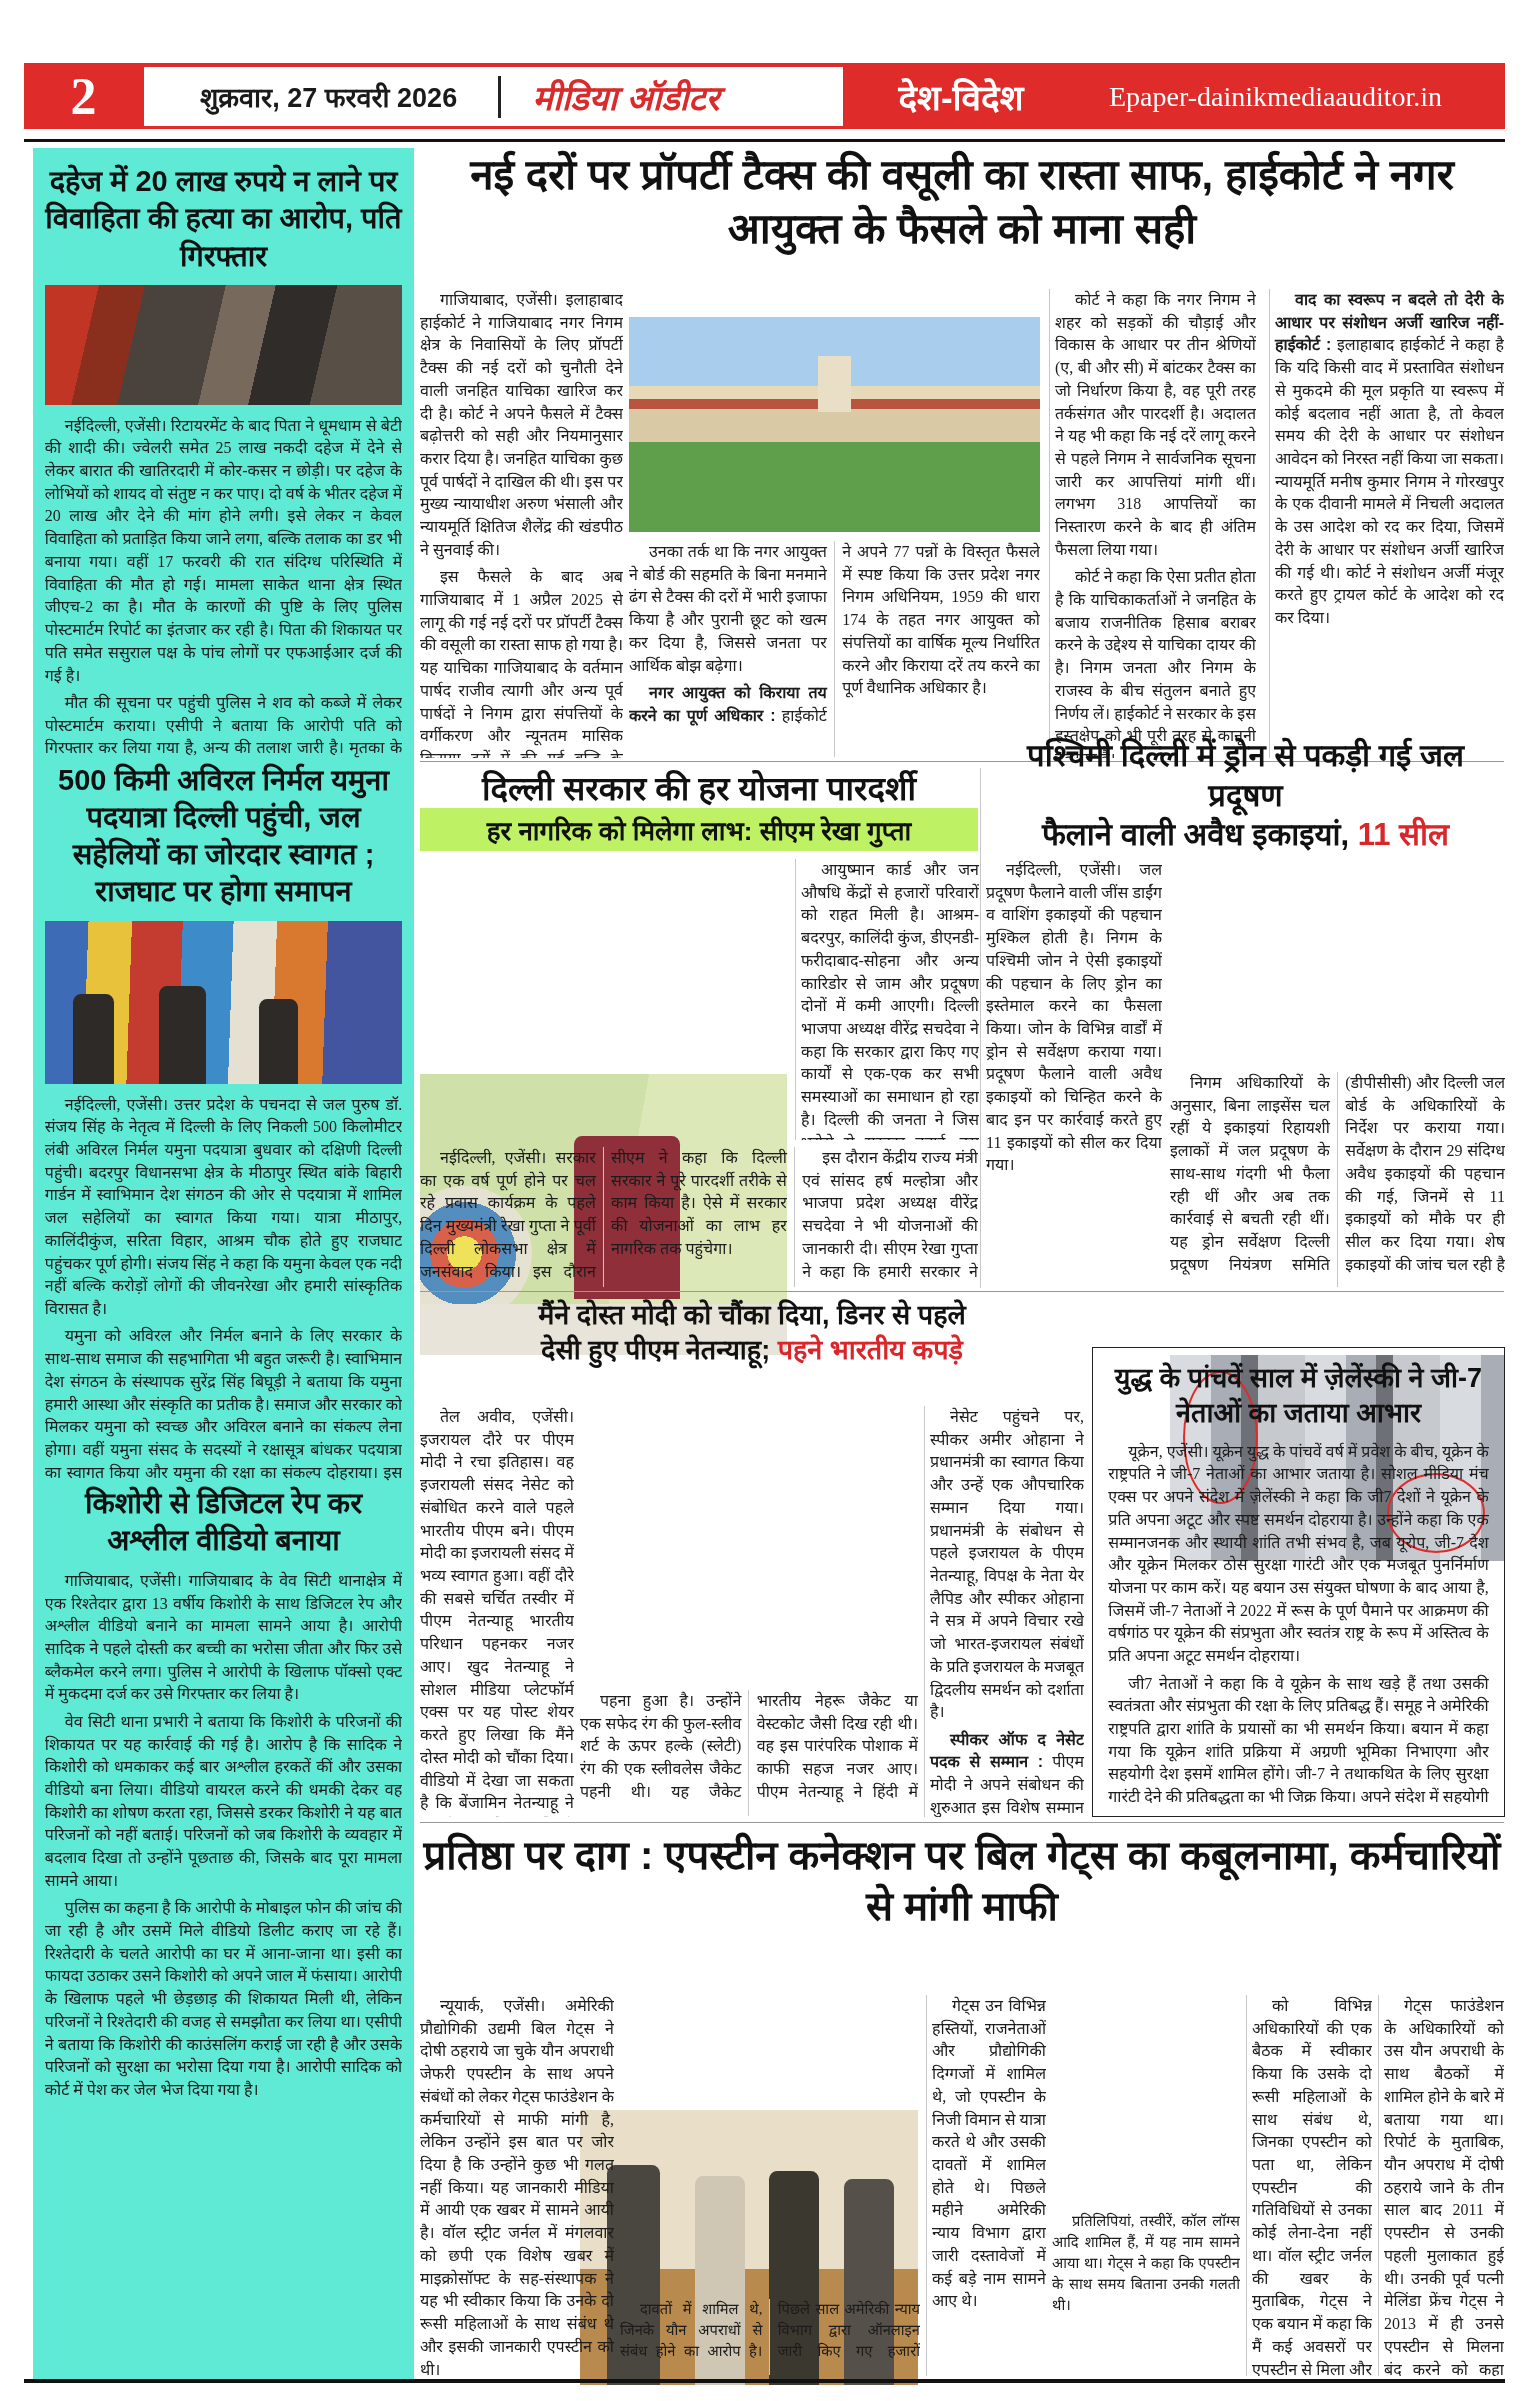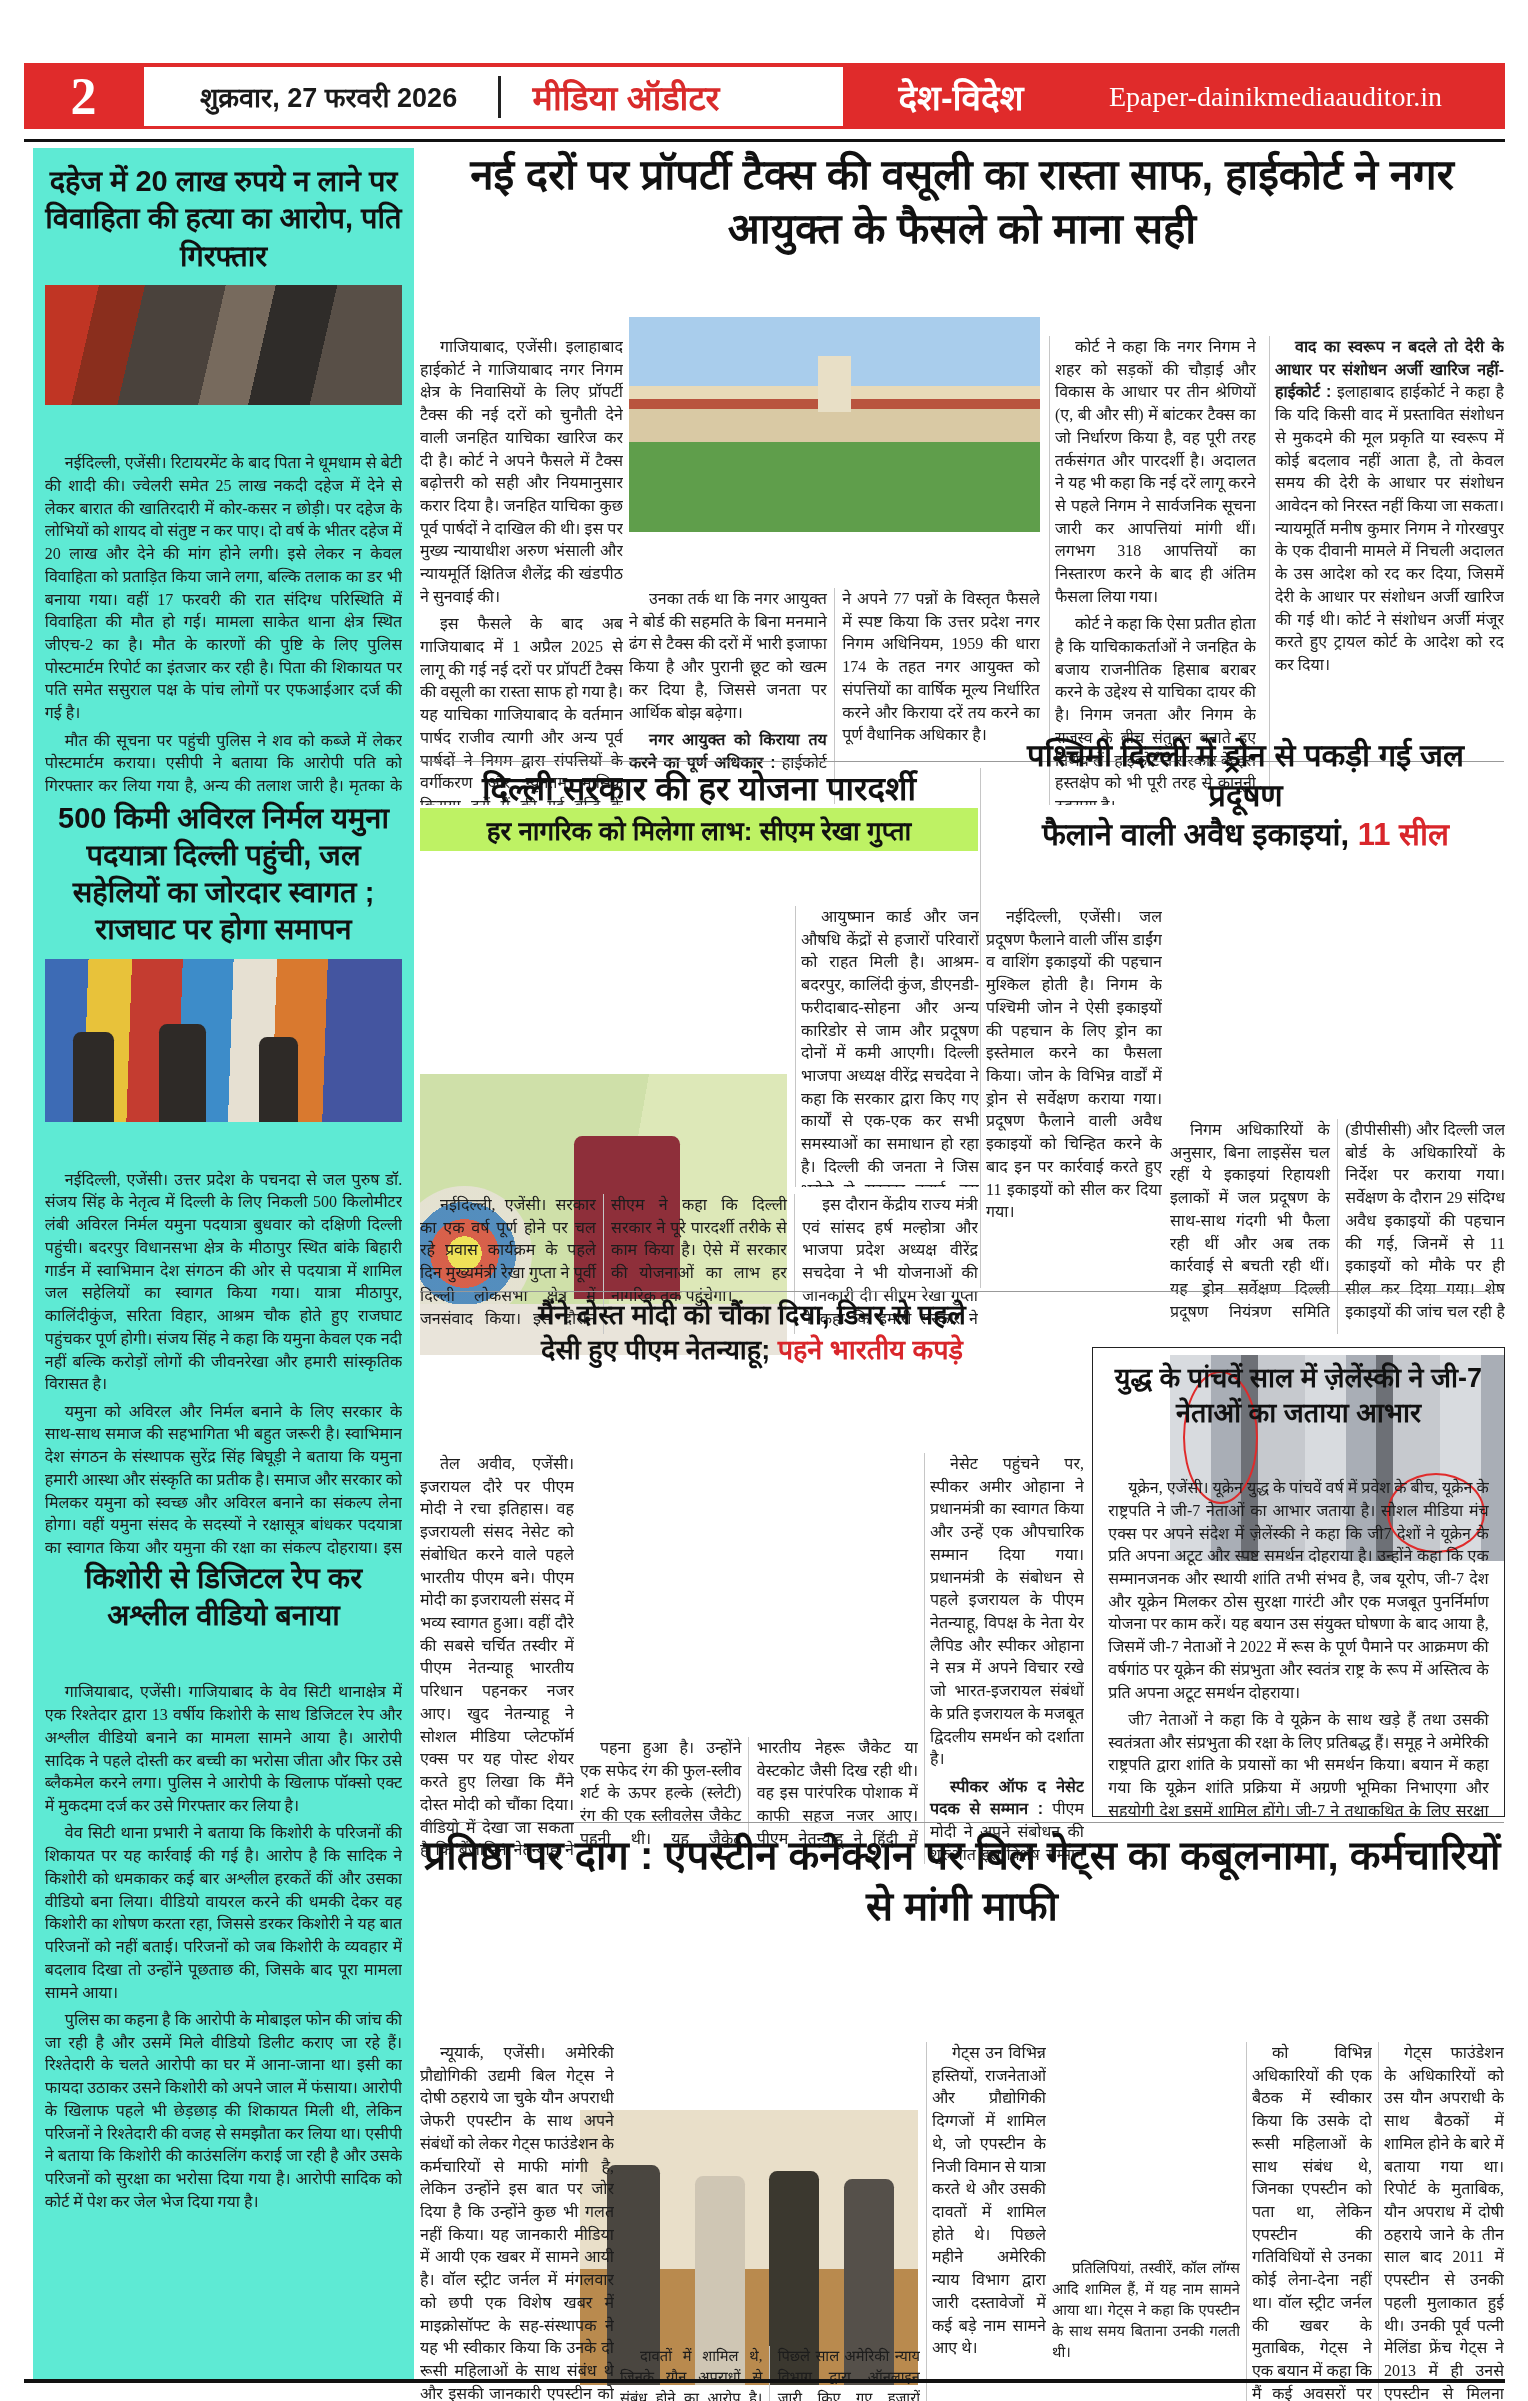--- a/index.html
+++ b/index.html
@@ -5,30 +5,30 @@
   html,body{margin:0;padding:0;background:#ffffff;}
   .page{position:relative;width:1528px;height:2401px;background:#ffffff;overflow:hidden;
         font-family:"Liberation Serif",serif;color:#1c1c1c;}
   
   .head-band{position:absolute;left:23.5px;top:63px;width:1481px;height:66px;background:#e02b2b;}
   .pageno{position:absolute;left:23.5px;top:63px;width:120px;height:66px;display:flex;align-items:center;justify-content:center;
           color:#fff;font-family:"Liberation Serif",serif;font-weight:bold;font-size:52px;}
   .head-white{position:absolute;left:144px;top:67px;width:699px;height:59px;background:#fff;display:flex;align-items:center;}
   .head-date{flex:0 0 auto;margin-left:56px;font-family:"Liberation Sans",sans-serif;font-weight:bold;font-size:27px;color:#1a1a1a;text-align:center;}
   .head-div{width:2.4px;height:42px;background:#222;margin:0 32px 0 41px;}
-  .head-title{font-family:"Liberation Sans",sans-serif;font-weight:bold;font-size:34px;color:#d92b2b;}
+  .head-title{font-family:"Liberation Sans",sans-serif;font-weight:bold;font-size:34px;color:#d92b2b;font-style:italic;}
   .head-section{position:absolute;left:864px;top:67px;width:194px;height:59px;display:flex;align-items:center;justify-content:center;
           color:#fff;font-family:"Liberation Sans",sans-serif;font-weight:bold;font-size:35px;}
   .head-url{position:absolute;left:1070px;top:67px;width:411px;height:59px;display:flex;align-items:center;justify-content:center;
           color:#fff;font-family:"Liberation Serif",serif;font-size:28px;}
   .rule-h{position:absolute;background:#111;}
   
   .headline{font-family:"Liberation Sans",sans-serif;font-weight:bold;color:#111;text-align:center;line-height:1.28;}
   .red{color:#d9262b;}
-  .body-text{font-size:16px;line-height:1.42;text-align:justify;overflow:hidden;margin-top:47px;}
+  .body-text{font-size:16px;line-height:1.42;text-align:justify;overflow:hidden;}
   .body-text p{margin:0 0 4.7px 0;text-indent:20px;}
   .lead-in{font-weight:bold;font-family:"Liberation Sans",sans-serif;}
   .abs{position:absolute;}
   .colrule{border-left:0.6px solid #c6c6c6;padding-left:5px;}
   .twocol{column-count:2;column-gap:15.3px;column-rule:0.6px solid #c6c6c6;}
   .threecol{column-count:3;column-gap:15.3px;column-rule:0.6px solid #c6c6c6;}
   
   .leftcol{position:absolute;left:33px;top:148px;width:381px;height:2231px;background:#5eead4;padding:11.8px 11.8px 0 11.8px;box-sizing:border-box;overflow:hidden;}
   .leftcol .headline{font-size:29px;margin:3.5px 0 10.6px 0;}
   

